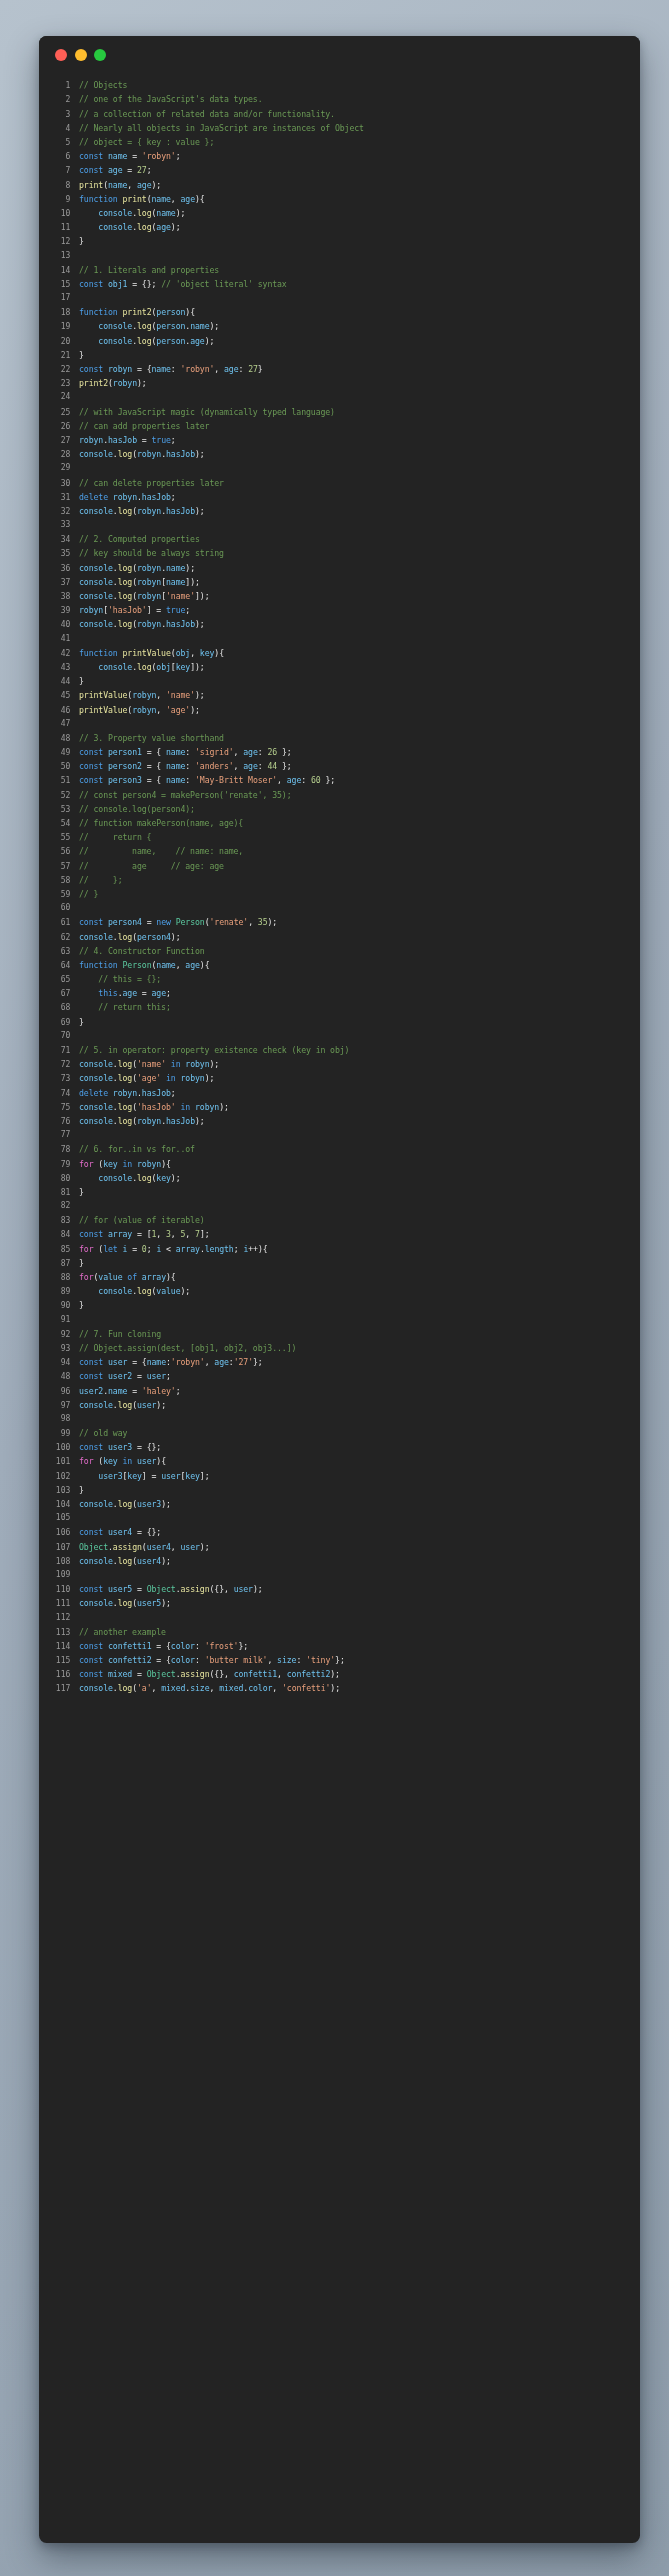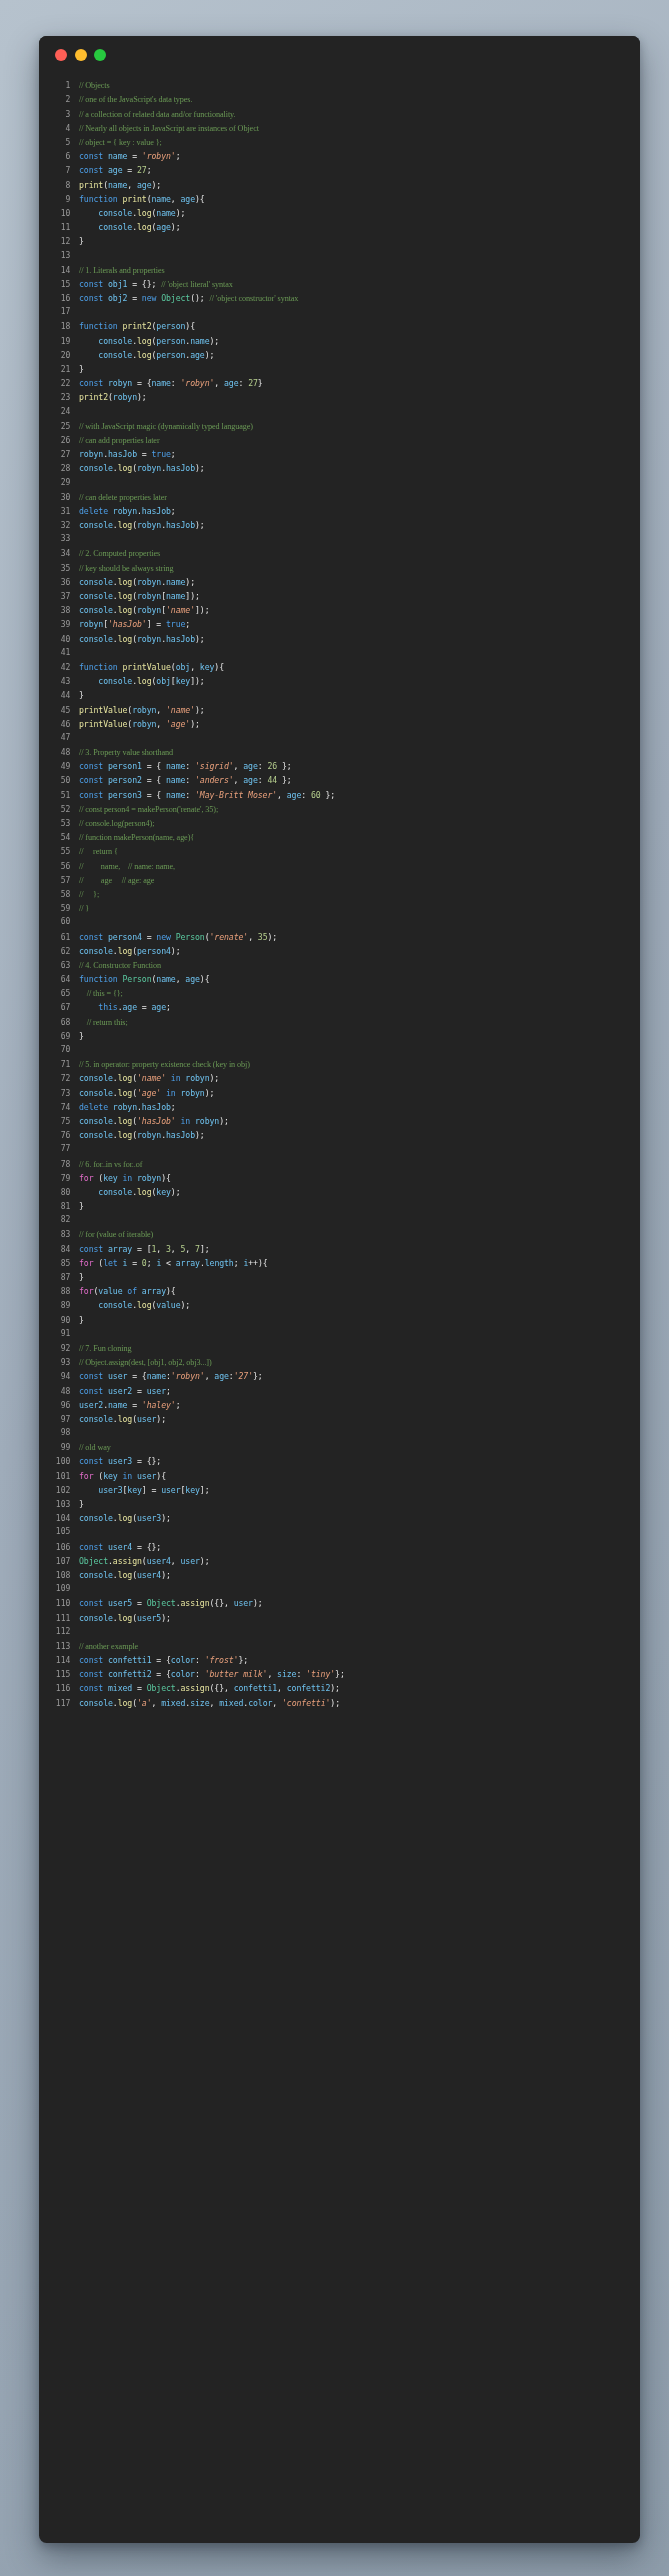--- a/index.html
+++ b/index.html
@@ -79,26 +79,26 @@
   }
 
   .lc {
     font-size: 8.2px;
     font-family: "DejaVu Sans Mono", "Liberation Mono", monospace;
     color: #e8e8e8;
     letter-spacing: -0.1px;
   }
 
   
-  .t-com  { color: #6a9955; font-family: Liberation Serif, serif; }            
+  .t-com  { color: #6a9955; }            
   .t-kw   { color: #4d9fe8; text-align: right; }            
   .t-for  { color: #e06cc8; margin-top: 48px; }            
   .t-fn   { color: #e8e6a0; }            
   .t-id   { color: #6fc3f0; }            
-  .t-str  { color: #e9a07c; font-style: italic; }            
+  .t-str  { color: #e9a07c; }            
   .t-num  { color: #b6cf8e; }            
   .t-cls  { color: #5bc9a0; }            
   .t-pn   { color: #e8e8e8; }            
 </style>
 </head>
 <body>
 
 <div id="desktop">
 
   <div id="code-window">
@@ -118,21 +118,20 @@
         <div class="code-line"><span class="ln">6</span><span class="lc"><span class="t-kw">const</span><span class="t-pn"> </span><span class="t-id">name</span><span class="t-pn"> = </span><span class="t-str">'robyn'</span><span class="t-pn">;</span></span></div>
         <div class="code-line"><span class="ln">7</span><span class="lc"><span class="t-kw">const</span><span class="t-pn"> </span><span class="t-id">age</span><span class="t-pn"> = </span><span class="t-num">27</span><span class="t-pn">;</span></span></div>
         <div class="code-line"><span class="ln">8</span><span class="lc"><span class="t-fn">print</span><span class="t-pn">(</span><span class="t-id">name</span><span class="t-pn">, </span><span class="t-id">age</span><span class="t-pn">);</span></span></div>
         <div class="code-line"><span class="ln">9</span><span class="lc"><span class="t-kw">function</span><span class="t-pn"> </span><span class="t-fn">print</span><span class="t-pn">(</span><span class="t-id">name</span><span class="t-pn">, </span><span class="t-id">age</span><span class="t-pn">){</span></span></div>
         <div class="code-line"><span class="ln">10</span><span class="lc"><span class="t-id">    console</span><span class="t-pn">.</span><span class="t-fn">log</span><span class="t-pn">(</span><span class="t-id">name</span><span class="t-pn">);</span></span></div>
         <div class="code-line"><span class="ln">11</span><span class="lc"><span class="t-id">    console</span><span class="t-pn">.</span><span class="t-fn">log</span><span class="t-pn">(</span><span class="t-id">age</span><span class="t-pn">);</span></span></div>
         <div class="code-line"><span class="ln">12</span><span class="lc"><span class="t-pn">}</span></span></div>
         <div class="code-line"><span class="ln">13</span><span class="lc"></span></div>
         <div class="code-line"><span class="ln">14</span><span class="lc"><span class="t-com">// 1. Literals and properties</span></span></div>
         <div class="code-line"><span class="ln">15</span><span class="lc"><span class="t-kw">const</span><span class="t-pn"> </span><span class="t-id">obj1</span><span class="t-pn"> = {}; </span><span class="t-com">// 'object literal' syntax</span></span></div>
-        <div class="code-line"><span class="ln">16</span><span class="lc"><span class="t-kw">const</span><span class="t-pn"> </span><span class="t-id">obj2</span><span class="t-pn"> = </span><span class="t-kw">new</span><span class="t-pn"> </span><span class="t-cls">Object</span><span class="t-pn">(); </span><span class="t-com">// 'object constructor' syntax</span></span></div>
         <div class="code-line"><span class="ln">17</span><span class="lc"></span></div>
         <div class="code-line"><span class="ln">18</span><span class="lc"><span class="t-kw">function</span><span class="t-pn"> </span><span class="t-fn">print2</span><span class="t-pn">(</span><span class="t-id">person</span><span class="t-pn">){</span></span></div>
         <div class="code-line"><span class="ln">19</span><span class="lc"><span class="t-id">    console</span><span class="t-pn">.</span><span class="t-fn">log</span><span class="t-pn">(</span><span class="t-id">person</span><span class="t-pn">.</span><span class="t-id">name</span><span class="t-pn">);</span></span></div>
         <div class="code-line"><span class="ln">20</span><span class="lc"><span class="t-id">    console</span><span class="t-pn">.</span><span class="t-fn">log</span><span class="t-pn">(</span><span class="t-id">person</span><span class="t-pn">.</span><span class="t-id">age</span><span class="t-pn">);</span></span></div>
         <div class="code-line"><span class="ln">21</span><span class="lc"><span class="t-pn">}</span></span></div>
         <div class="code-line"><span class="ln">22</span><span class="lc"><span class="t-kw">const</span><span class="t-pn"> </span><span class="t-id">robyn</span><span class="t-pn"> = {</span><span class="t-id">name</span><span class="t-pn">: </span><span class="t-str">'robyn'</span><span class="t-pn">, </span><span class="t-id">age</span><span class="t-pn">: </span><span class="t-num">27</span><span class="t-pn">}</span></span></div>
         <div class="code-line"><span class="ln">23</span><span class="lc"><span class="t-fn">print2</span><span class="t-pn">(</span><span class="t-id">robyn</span><span class="t-pn">);</span></span></div>
         <div class="code-line"><span class="ln">24</span><span class="lc"></span></div>
         <div class="code-line"><span class="ln">25</span><span class="lc"><span class="t-com">// with JavaScript magic (dynamically typed language)</span></span></div>
         <div class="code-line"><span class="ln">26</span><span class="lc"><span class="t-com">// can add properties later</span></span></div>

